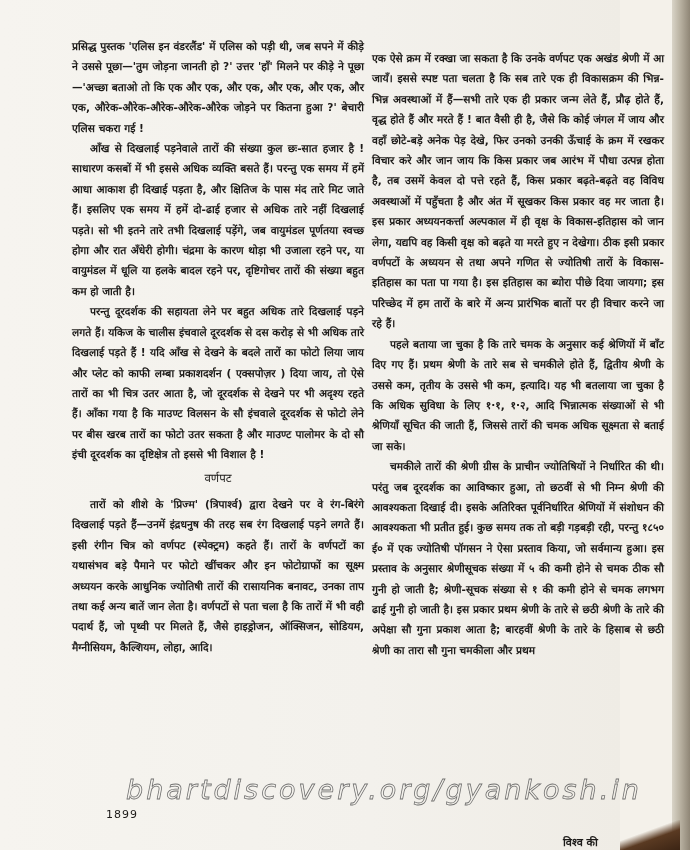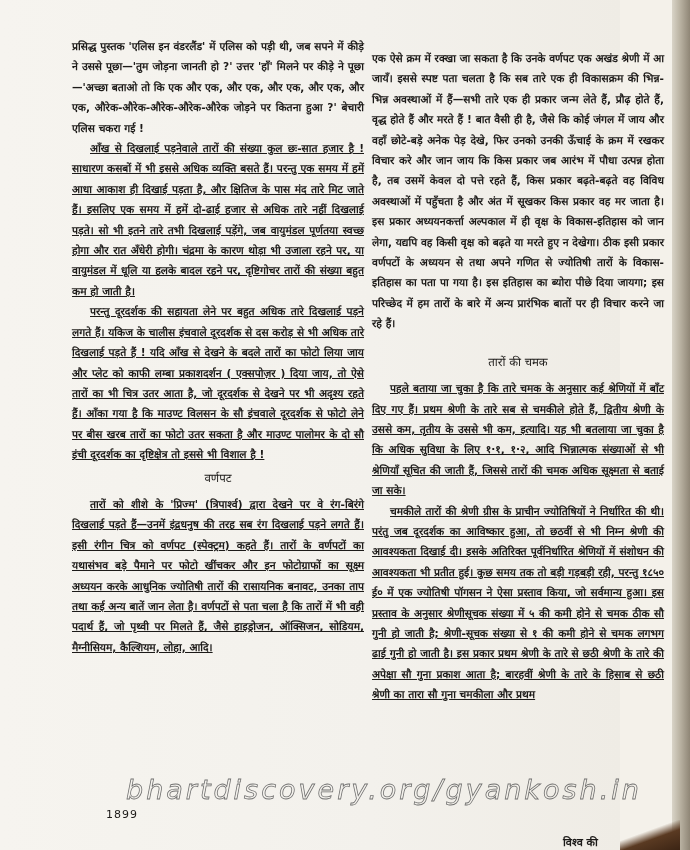--- a/index.html
+++ b/index.html
@@ -22,21 +22,21 @@
     position: absolute; right: 10px; bottom: 0; width: 60px; height: 30px;
     background: linear-gradient(160deg, transparent 40%, #5a3a22 60%, #3b2414 100%);
   }
   .col {
     position: absolute; top: 36px; font-size: 10.6px; line-height: 20.4px;
     text-align: justify; font-weight: bold;
   }
   .col.left { left: 72px; width: 292px; }
   .col.right { left: 372px; width: 292px; top: 48px; }
   .col p { margin: 0; }
-  .col p.indent { text-indent: 18px; text-decoration: underline; }
+  .col p.indent { text-indent: 18px; }
   .heading {
     text-align: center; font-weight: normal; font-size: 11.5px;
     margin: 3px 0 6px 0;
   }
   .right .heading { margin: 18px 0 6px 0; }
   .page-number {
     position: absolute; left: 106px; top: 808px; font-size: 11px; letter-spacing: 1px;
   }
   .running-footer {
     position: absolute; left: 563px; top: 802px; font-size: 11px; font-weight: bold; margin-top: 32px;
@@ -56,21 +56,20 @@
   <div class="col left">
     <p>प्रसिद्ध पुस्तक 'एलिस इन वंडरलैंड' में एलिस को पड़ी थी, जब सपने में कीड़े ने उससे पूछा—'तुम जोड़ना जानती हो ?' उत्तर 'हाँ' मिलने पर कीड़े ने पूछा—'अच्छा बताओ तो कि एक और एक, और एक, और एक, और एक, और एक, औरेक-औरेक-औरेक-औरेक-औरेक जोड़ने पर कितना हुआ ?' बेचारी एलिस चकरा गई !</p>
     <p class="indent">आँख से दिखलाई पड़नेवाले तारों की संख्या कुल छः-सात हजार है ! साधारण कसबों में भी इससे अधिक व्यक्ति बसते हैं। परन्तु एक समय में हमें आधा आकाश ही दिखाई पड़ता है, और क्षितिज के पास मंद तारे मिट जाते हैं। इसलिए एक समय में हमें दो-ढाई हजार से अधिक तारे नहीं दिखलाई पड़ते। सो भी इतने तारे तभी दिखलाई पड़ेंगे, जब वायुमंडल पूर्णतया स्वच्छ होगा और रात अँधेरी होगी। चंद्रमा के कारण थोड़ा भी उजाला रहने पर, या वायुमंडल में धूलि या हलके बादल रहने पर, दृष्टिगोचर तारों की संख्या बहुत कम हो जाती है।</p>
     <p class="indent">परन्तु दूरदर्शक की सहायता लेने पर बहुत अधिक तारे दिखलाई पड़ने लगते हैं। यकिज के चालीस इंचवाले दूरदर्शक से दस करोड़ से भी अधिक तारे दिखलाई पड़ते हैं ! यदि आँख से देखने के बदले तारों का फोटो लिया जाय और प्लेट को काफी लम्बा प्रकाशदर्शन ( एक्सपोज़र ) दिया जाय, तो ऐसे तारों का भी चित्र उतर आता है, जो दूरदर्शक से देखने पर भी अदृश्य रहते हैं। आँका गया है कि माउण्ट विलसन के सौ इंचवाले दूरदर्शक से फोटो लेने पर बीस खरब तारों का फोटो उतर सकता है और माउण्ट पालोमर के दो सौ इंची दूरदर्शक का दृष्टिक्षेत्र तो इससे भी विशाल है !</p>
     <div class="heading">वर्णपट</div>
     <p class="indent">तारों को शीशे के 'प्रिज्म' (त्रिपार्श्व) द्वारा देखने पर वे रंग-बिरंगे दिखलाई पड़ते हैं—उनमें इंद्रधनुष की तरह सब रंग दिखलाई पड़ने लगते हैं। इसी रंगीन चित्र को वर्णपट (स्पेक्ट्रम) कहते हैं। तारों के वर्णपटों का यथासंभव बड़े पैमाने पर फोटो खींचकर और इन फोटोग्राफों का सूक्ष्म अध्ययन करके आधुनिक ज्योतिषी तारों की रासायनिक बनावट, उनका ताप तथा कई अन्य बातें जान लेता है। वर्णपटों से पता चला है कि तारों में भी वही पदार्थ हैं, जो पृथ्वी पर मिलते हैं, जैसे हाइड्रोजन, ऑक्सिजन, सोडियम, मैग्नीसियम, कैल्शियम, लोहा, आदि।</p>
   </div>
 
   <div class="col right">
     <p>एक ऐसे क्रम में रक्खा जा सकता है कि उनके वर्णपट एक अखंड श्रेणी में आ जायँ। इससे स्पष्ट पता चलता है कि सब तारे एक ही विकासक्रम की भिन्न-भिन्न अवस्थाओं में हैं—सभी तारे एक ही प्रकार जन्म लेते हैं, प्रौढ़ होते हैं, वृद्ध होते हैं और मरते हैं ! बात वैसी ही है, जैसे कि कोई जंगल में जाय और वहाँ छोटे-बड़े अनेक पेड़ देखे, फिर उनको उनकी ऊँचाई के क्रम में रखकर विचार करे और जान जाय कि किस प्रकार जब आरंभ में पौधा उत्पन्न होता है, तब उसमें केवल दो पत्ते रहते हैं, किस प्रकार बढ़ते-बढ़ते वह विविध अवस्थाओं में पहुँचता है और अंत में सूखकर किस प्रकार वह मर जाता है। इस प्रकार अध्ययनकर्त्ता अल्पकाल में ही वृक्ष के विकास-इतिहास को जान लेगा, यद्यपि वह किसी वृक्ष को बढ़ते या मरते हुए न देखेगा। ठीक इसी प्रकार वर्णपटों के अध्ययन से तथा अपने गणित से ज्योतिषी तारों के विकास-इतिहास का पता पा गया है। इस इतिहास का ब्योरा पीछे दिया जायगा; इस परिच्छेद में हम तारों के बारे में अन्य प्रारंभिक बातों पर ही विचार करने जा रहे हैं।</p>
-    <div class="heading">तारों की चमक</div>
     <p class="indent">पहले बताया जा चुका है कि तारे चमक के अनुसार कई श्रेणियों में बाँट दिए गए हैं। प्रथम श्रेणी के तारे सब से चमकीले होते हैं, द्वितीय श्रेणी के उससे कम, तृतीय के उससे भी कम, इत्यादि। यह भी बतलाया जा चुका है कि अधिक सुविधा के लिए १·१, १·२, आदि भिन्नात्मक संख्याओं से भी श्रेणियाँ सूचित की जाती हैं, जिससे तारों की चमक अधिक सूक्ष्मता से बताई जा सके।</p>
     <p class="indent">चमकीले तारों की श्रेणी ग्रीस के प्राचीन ज्योतिषियों ने निर्धारित की थी। परंतु जब दूरदर्शक का आविष्कार हुआ, तो छठवीं से भी निम्न श्रेणी की आवश्यकता दिखाई दी। इसके अतिरिक्त पूर्वनिर्धारित श्रेणियों में संशोधन की आवश्यकता भी प्रतीत हुई। कुछ समय तक तो बड़ी गड़बड़ी रही, परन्तु १८५० ई० में एक ज्योतिषी पॉगसन ने ऐसा प्रस्ताव किया, जो सर्वमान्य हुआ। इस प्रस्ताव के अनुसार श्रेणीसूचक संख्या में ५ की कमी होने से चमक ठीक सौ गुनी हो जाती है; श्रेणी-सूचक संख्या से १ की कमी होने से चमक लगभग ढाई गुनी हो जाती है। इस प्रकार प्रथम श्रेणी के तारे से छठी श्रेणी के तारे की अपेक्षा सौ गुना प्रकाश आता है; बारहवीं श्रेणी के तारे के हिसाब से छठी श्रेणी का तारा सौ गुना चमकीला और प्रथम</p>
   </div>
 
   <div class="watermark">bhartdiscovery.org/gyankosh.in</div>
 
   <div class="page-number">1899</div>
   <div class="running-footer">विश्व की झाँकी</div>
 </div>
 

